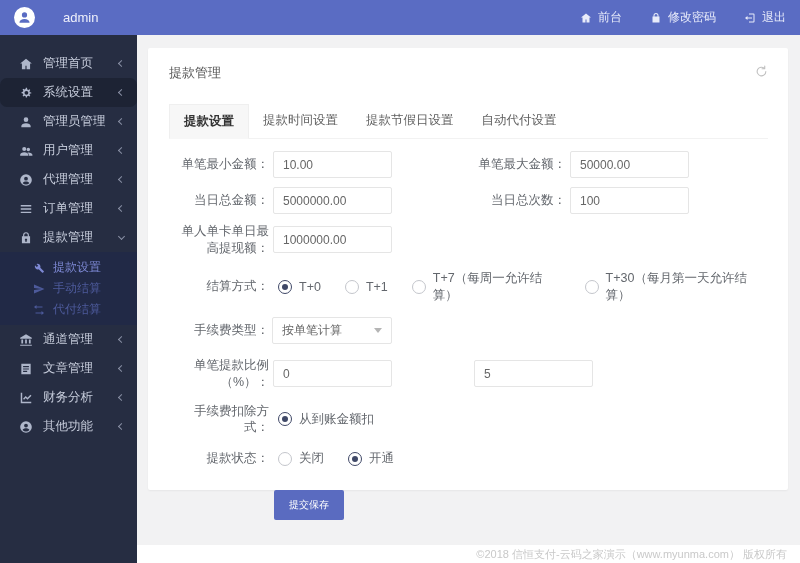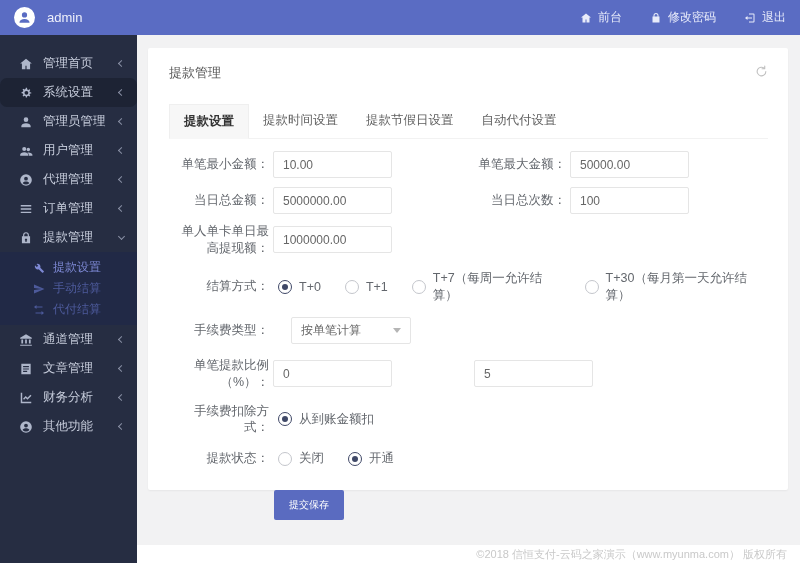--- a/index.html
+++ b/index.html
@@ -1,21 +1,21 @@
 <!DOCTYPE html>
 <html><head>
 <meta charset="utf-8">
 <style>
   * { margin:0; padding:0; box-sizing:border-box; }
   html,body { width:800px; height:563px; overflow:hidden; }
   body { font-family:"Liberation Sans","DejaVu Sans",sans-serif; background:#f2f2f3; font-size:13px; }
 
   
   .topbar { height:35px; background:#5a6cc3; display:flex; align-items:center; padding:0 14px; color:#fff; }
-  .brand { display:flex; align-items:center; gap:12px; cursor:pointer; }
+  .brand { display:flex; align-items:center; gap:28px; cursor:pointer; }
   .avatar { width:21px; height:21px; border-radius:50%; background:#fff; display:flex; align-items:center; justify-content:center; }
   .avatar svg { width:15px; height:15px; fill:#5a6cc3; }
   .brand-name { font-size:13px; color:#eef0fb; }
   .top-nav { margin-left:auto; display:flex; align-items:center; gap:28px; }
   .top-link { display:flex; align-items:center; gap:6px; font-size:12px; color:#e8ebfa; cursor:pointer; }
   .top-link svg { width:12px; height:12px; fill:#e8ebfa; }
 
   
   .wrap { display:flex; height:528px; }
 
@@ -51,21 +51,21 @@
   .frow { display:flex; align-items:center; margin-bottom:9px; }
   .flabel { width:96px; text-align:right; font-size:12.5px; color:#63676d; line-height:1.35; flex-shrink:0; }
   .finput { margin-left:4px; width:119px; height:27px; border:1px solid #e5e5e5; border-radius:2px; padding:0 9px; font-size:12px; color:#666; outline:none; font-family:inherit; background:#fff; }
   .fcol2 { display:flex; align-items:center; margin-left:78px;justify-content:flex-end; }
   .radios { display:flex; align-items:center; margin-left:9px; }
   .radio-item { display:flex; align-items:center; margin-right:24px; cursor:pointer; }
   .rdot { width:14px; height:14px; border-radius:50%; border:1px solid #c4c6cc; margin-right:7px; position:relative; background:#fff; flex-shrink:0; }
   .rdot.checked { border-color:#3f4867; }
   .rdot.checked::after { content:""; position:absolute; left:3px; top:3px; width:6px; height:6px; border-radius:50%; background:#3f4867; }
   .rlabel { font-size:12.5px; color:#63676d; }
-  .fselect { margin-left:22px; width:120px; height:27px; border:1px solid #e5e5e5; border-radius:2px; padding:0 9px; font-size:12px; color:#666; display:flex; align-items:center; cursor:pointer; background:#fff; }
+  .fselect { margin-left:3px; width:120px; height:27px; border:1px solid #e5e5e5; border-radius:2px; padding:0 9px; font-size:12px; color:#666; display:flex; align-items:center; cursor:pointer; background:#fff; }
   .caret { margin-left:auto; width:0; height:0; border-left:4px solid transparent; border-right:4px solid transparent; border-top:5px solid #b5b5b5; }
   .mb-lg { margin-bottom:13px; }
   .submit-btn { margin:10px 0 0 101px; background:#5a6bc0; color:#fff; border:none; padding:8px 15px; font-size:10px; border-radius:2px; cursor:pointer; font-family:inherit; }
 
   
   .spacer { flex:1; }
   .footer { height:18px; background:#fff; display:flex; align-items:center; justify-content:flex-end; padding-right:13px; }
   .copyright { font-size:11px; color:#c9c9c9; }
 </style>
 </head>

